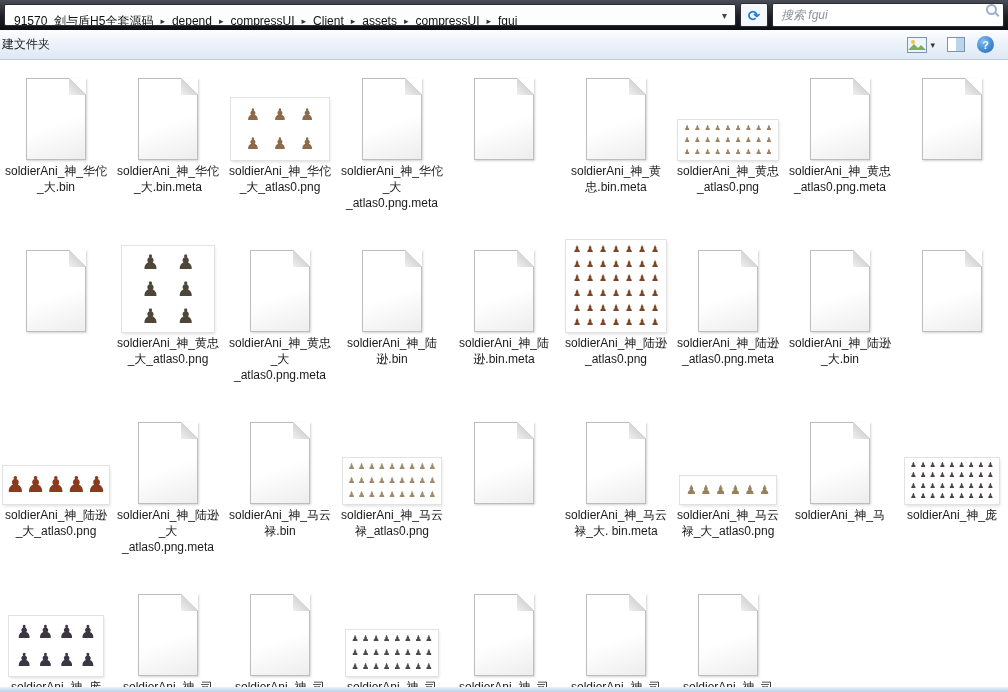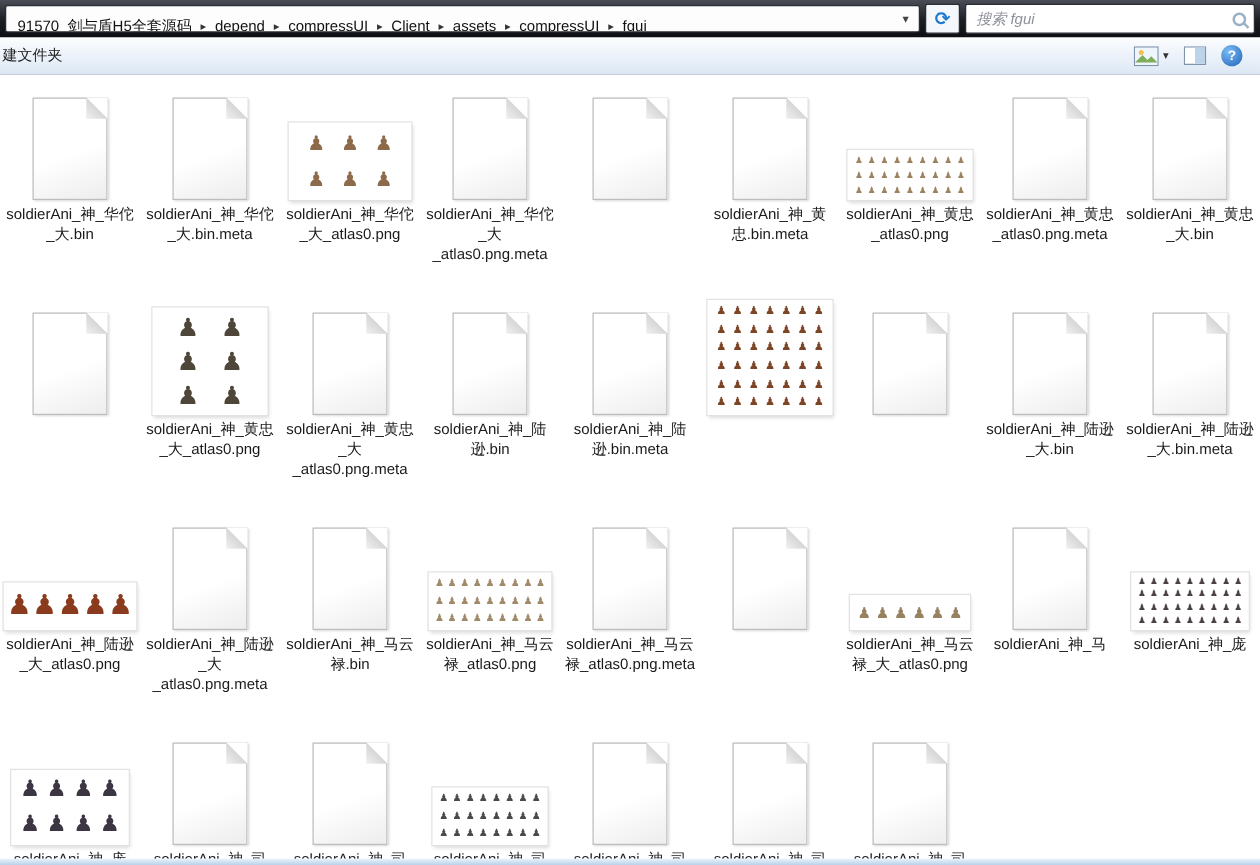--- a/index.html
+++ b/index.html
@@ -27,21 +27,21 @@
   .addr-caret { font-size:10px; color:#444; padding:0 2px; }
   .refreshbox {
     flex:0 0 auto; width:26px; height:22px; background:#f4f8fc;
     border:1px solid #2a2d33; border-radius:2px;
     display:flex; align-items:center; justify-content:center;
   }
   .refresh-glyph { color:#1f7ad0; font-size:15px; font-weight:bold; line-height:1; }
   .searchbox {
     flex:0 0 232px; height:24px; background:#ffffff;
     border:1px solid #2a2d33; border-radius:2px;
-    display:flex; align-items:center; padding:0 6px; box-sizing:border-box;
+    display:flex; padding:0 6px; box-sizing:border-box;
   }
   .searchinput {
     flex:1 1 auto; border:none; outline:none; background:transparent;
     font-size:12px; font-family:inherit; color:#222; min-width:0;
   }
   .searchinput::placeholder { font-style:italic; color:#8d9199; }
   .mag { width:7px; height:7px; border:2px solid #9ab0c4; border-radius:50%; position:relative; flex:0 0 auto; }
   .mag::after { content:''; position:absolute; width:2px; height:5px; background:#9ab0c4;
     transform:rotate(-45deg); right:-3px; bottom:-4px; }
   
@@ -265,21 +265,20 @@
         </div>
     <div class="label">soldierAni_神_黄忠_atlas0.png.meta</div>
   </div>
 
   <div class="cell">
     <div class="icon-box">
           <div class="page">
             <div class="fold"></div>
           </div>
         </div>
-    <div class="label">soldierAni_神_黄忠_大.bin</div>
   </div>
 
   <div class="cell">
     <div class="icon-box">
           <div class="page">
             <div class="fold"></div>
           </div>
         </div>
   </div>
 
@@ -382,46 +381,47 @@
               <span class="glyph" style="font-size: 9px; color: rgb(123, 69, 38);">♟</span>
               <span class="glyph" style="font-size: 9px; color: rgb(123, 69, 38);">♟</span>
               <span class="glyph" style="font-size: 9px; color: rgb(123, 69, 38);">♟</span>
               <span class="glyph" style="font-size: 9px; color: rgb(123, 69, 38);">♟</span>
               <span class="glyph" style="font-size: 9px; color: rgb(123, 69, 38);">♟</span>
               <span class="glyph" style="font-size: 9px; color: rgb(123, 69, 38);">♟</span>
               <span class="glyph" style="font-size: 9px; color: rgb(123, 69, 38);">♟</span>
             </div>
           </div>
         </div>
-  </div>
-
-  <div class="cell">
-    <div class="icon-box">
-          <div class="page">
-            <div class="fold"></div>
-          </div>
-        </div>
+    <div class="label">soldierAni_神_陆逊_atlas0.png</div>
+  </div>
+
+  <div class="cell">
+    <div class="icon-box">
+          <div class="page">
+            <div class="fold"></div>
+          </div>
+        </div>
+    <div class="label">soldierAni_神_陆逊_atlas0.png.meta</div>
   </div>
 
   <div class="cell">
     <div class="icon-box">
           <div class="page">
             <div class="fold"></div>
           </div>
         </div>
     <div class="label">soldierAni_神_陆逊_大.bin</div>
   </div>
 
   <div class="cell">
     <div class="icon-box">
           <div class="page">
             <div class="fold"></div>
           </div>
         </div>
-    <div class="label">soldierAni_神_陆逊_大.bin.meta</div>
   </div>
 
   <div class="cell">
     <div class="icon-box">
           <div class="thumb" style="width: 106px; height: 38px;">
             <div class="trow">
               <span class="glyph" style="font-size: 22px; color: rgb(138, 59, 30);">♟</span>
               <span class="glyph" style="font-size: 22px; color: rgb(138, 59, 30);">♟</span>
               <span class="glyph" style="font-size: 22px; color: rgb(138, 59, 30);">♟</span>
               <span class="glyph" style="font-size: 22px; color: rgb(138, 59, 30);">♟</span>
@@ -491,30 +491,30 @@
         </div>
     <div class="label">soldierAni_神_马云禄_atlas0.png</div>
   </div>
 
   <div class="cell">
     <div class="icon-box">
           <div class="page">
             <div class="fold"></div>
           </div>
         </div>
-    <div class="label">soldierAni_神_马云禄_atlas0.png.meta</div>
-  </div>
-
-
-  <div class="cell">
-    <div class="icon-box">
-          <div class="page">
-            <div class="fold"></div>
-          </div>
-        </div>
+  </div>
+
+
+  <div class="cell">
+    <div class="icon-box">
+          <div class="page">
+            <div class="fold"></div>
+          </div>
+        </div>
+    <div class="label">soldierAni_神_马云禄_大. bin.meta</div>
   </div>
 
   <div class="cell">
     <div class="icon-box">
           <div class="thumb" style="width: 96px; height: 28px;">
             <div class="trow">
               <span class="glyph" style="font-size: 12px; color: rgb(151, 129, 95);">♟</span>
               <span class="glyph" style="font-size: 12px; color: rgb(151, 129, 95);">♟</span>
               <span class="glyph" style="font-size: 12px; color: rgb(151, 129, 95);">♟</span>
               <span class="glyph" style="font-size: 12px; color: rgb(151, 129, 95);">♟</span>

